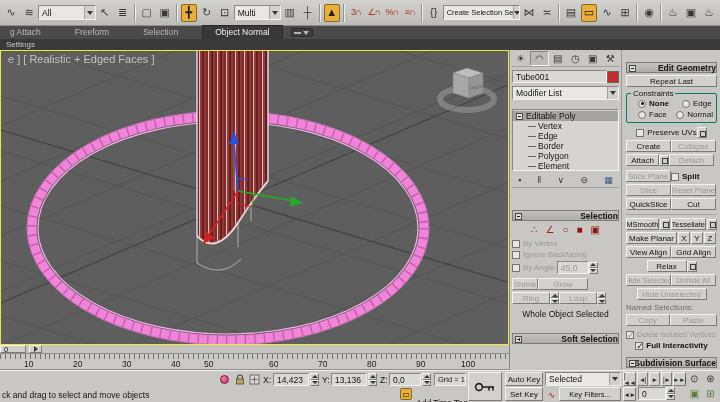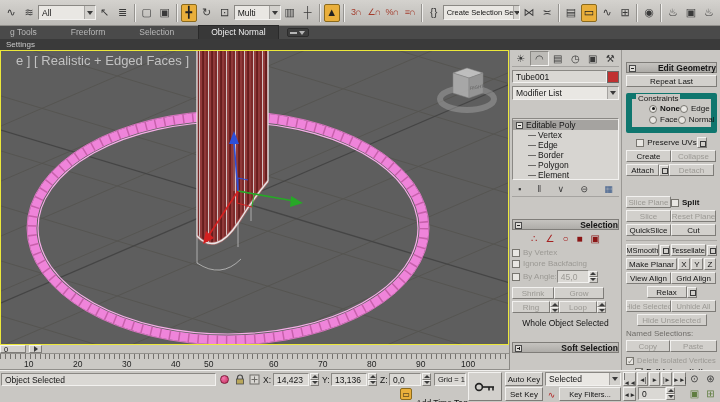--- a/index.html
+++ b/index.html
@@ -19,30 +19,30 @@
   .tri-r{width:0;height:0;border-top:3px solid transparent;border-bottom:3px solid transparent;border-left:4px solid #3a3a3a}
   
   .ribbontabs{left:0;top:26px;width:720px;height:13px;background:#4a4a4a;display:flex;align-items:flex-end;color:#b9b9b9;font-size:8.5px}
   .rtab{padding:1px 10px 2px 10px;cursor:default}
   .rtab.active{background:#383838;border:1px solid #2a2a2a;border-bottom:none;color:#efefef;padding:1px 12px 2px 12px}
   .rmin{margin-left:8px;margin-bottom:2px;width:22px;height:9px;background:#3d3d3d;border:1px solid #2c2c2c;border-radius:2px;display:flex;align-items:center;justify-content:center;gap:2px}
   .rmin i{display:block;width:7px;height:2px;background:#b5b5b5}
   .ribbonsub{left:0;top:39px;width:720px;height:11px;background:#3a3a3a;color:#c9c9c9;font-size:8px;display:flex;align-items:center;padding-left:6px}
   
   .viewport{left:0;top:50px;width:509px;height:295px;background:#5e5e5e;border:1px solid #ece83a}
-  .vplabel{position:absolute;left:15px;top:2px;color:#c2c2c2;font-size:13px}
+  .vplabel{position:absolute;left:7px;top:2px;color:#c2c2c2;font-size:11px}
   
   .col1{left:509px;top:50px;width:112px;height:320px;background:#c9c7c3;border-left:1px solid #8a8884;padding:1px 2px}
   .col2{left:621px;top:50px;width:99px;height:320px;background:#c9c7c3;border-left:1px solid #9a9894;padding:12px 3px 0 4px}
   .ptabs{display:flex;height:16px;align-items:center;border-bottom:1px solid #a5a3a0}
   .ptab{flex:1;display:flex;align-items:center;justify-content:center;height:15px;font-size:10px;color:#3a3a3a}
   .ptab.active{background:#bdbbb7;border:1px solid;border-color:#8a8884 #f2f1ef #f2f1ef #8a8884}
   .field{background:#dad8d4;border:1px solid;border-color:#8a8884 #f2f1ef #f2f1ef #8a8884;height:13px;display:flex;align-items:center;padding:0 3px;font-size:8.5px;overflow:hidden;white-space:nowrap}
   .swatch{width:12px;height:12px;border:1px solid #6a6866}
-  .stackbox{background:#d7d5d1;border:1px solid;border-color:#8a8884 #f2f1ef #f2f1ef #8a8884;height:62px;margin-top:18px;padding:1px 0;overflow:hidden;font-size:8.5px}
+  .stackbox{background:#d7d5d1;border:1px solid;border-color:#8a8884 #f2f1ef #f2f1ef #8a8884;height:62px;margin-top:9px;padding:1px 0;overflow:hidden;font-size:8.5px}
   .srow{height:10px;display:flex;align-items:center;padding-left:3px;white-space:nowrap}
   .srow.sel{background:#a5a3a0}
   .mbox{width:7px;height:7px;border:1px solid #4a4a4a;background:#e6e4e0;position:relative;margin-right:3px;flex:none}
   .mbox::after{content:"";position:absolute;left:1px;top:2.5px;width:3px;height:1px;background:#222}
   .child{margin-left:12px}
   .child::before{content:"";display:inline-block;width:8px;height:1px;background:#6a6866;margin-right:2px;vertical-align:middle}
   .stktools{display:flex;align-items:center;justify-content:space-between;height:15px;margin-top:2px;padding:0 6px;color:#3c3c3c;font-size:9px;border-bottom:1px solid #a5a3a0}
   .rollh{height:11px;background:linear-gradient(#c5c3bf,#aeaca8);border:1px solid #7f7d79;display:flex;align-items:center;font-size:8.5px;font-weight:bold;position:relative;margin-top:3px}
   .rollh .ttl{flex:1;text-align:right}
   .rollh .pm{position:absolute;left:2px;top:1.5px;width:7px;height:7px;border:1px solid #4a4a4a;background:#dddbd7;font-weight:normal}
@@ -56,21 +56,21 @@
   .sq::after{content:"";position:absolute;left:2px;top:2.5px;width:4px;height:4px;border:1px solid #3a3a3a}
   .cb{display:inline-flex;align-items:flex-end;gap:3px;white-space:nowrap;font-size:8px}
   .cb .bx{width:8px;height:8px;background:#e8e6e2;border:1px solid #77756f;position:relative;flex:none}
   .cb.on .bx::after{content:"✓";position:absolute;left:0px;top:-2px;font-size:9px;color:#111}
   .cb.dis{color:#9b9994}
   .cb.dis .bx::after{color:#88867f}
   .rad{display:inline-flex;align-items:center;gap:3px;font-size:8px;white-space:nowrap}
   .rad .ci{width:8px;height:8px;border-radius:50%;background:#e8e6e2;border:1px solid #77756f;position:relative;flex:none}
   .rad.on .ci::after{content:"";position:absolute;left:1.5px;top:1.5px;width:3px;height:3px;border-radius:50%;background:#111}
   .rad.dis{color:#9b9994}
-  .fset{border:6px solid #0f766e;border-radius:2px;margin-top:3px;padding:2px 3px 3px 17px;position:relative}
+  .fset{border:1px solid #0f766e;border-radius:2px;margin-top:3px;padding:2px 3px 3px 11px;position:relative}
   .fset .leg{position:absolute;top:-5px;left:4px;background:#c9c7c3;padding:0 2px;font-size:8px}
   .spin{display:inline-flex;flex-direction:column;width:9px;height:12px;flex:none}
   .spin i{flex:1;background:#d2d0cc;border:1px solid;border-color:#f2f1ef #7e7c78 #7e7c78 #f2f1ef;display:flex;align-items:center;justify-content:center}
   
   .timeslider{left:0;top:345px;width:509px;height:9px;background:#c5c3bf;border-bottom:1px solid #918f8b}
   .tshandle{position:absolute;left:0;top:0;width:26px;height:8px;background:#d2d0cc;border:1px solid;border-color:#f2f1ef #7e7c78 #7e7c78 #f2f1ef;font-size:7.5px;display:flex;align-items:center;padding-left:3px}
   .tsnext{position:absolute;left:29px;top:0;width:13px;height:8px;background:#d2d0cc;border:1px solid;border-color:#f2f1ef #7e7c78 #7e7c78 #f2f1ef;display:flex;align-items:center;justify-content:center}
   .trackbar{left:0;top:354px;width:509px;height:16px;background:#cbc9c5;border-bottom:1px solid #918f8b}
   .ticks{position:absolute;left:0;top:0;width:509px;height:5px;background:repeating-linear-gradient(90deg,#74726e 0 1px,transparent 1px 4.95px)}
   .tnum{position:absolute;top:5px;font-size:8.5px;color:#222}
@@ -137,21 +137,21 @@
   <span class="tbi">⊞</span>
   <span class="sep"></span>
   <span class="tbi">◉</span>
   <span class="sep"></span>
   <span class="tbi">♨</span>
   <span class="tbi">▣</span>
   <span class="tbi">♨</span>
 </div>
 
 <div class="ribbontabs abs">
-  <span class="rtab">g Tools</span>
+  <span class="rtab">g Attach</span>
   <span class="rtab" style="margin-left:14px">Freeform</span>
   <span class="rtab" style="margin-left:14px">Selection</span>
   <span class="rtab active" style="margin-left:14px">Object Normal</span>
   <span class="rmin">
       <i></i>
       <i class="tri-d" style="border-top-color:#b5b5b5;width:0;height:0;background:none"></i>
     </span>
 </div>
 <div class="ribbonsub abs">
   <span>Settings</span>
@@ -313,21 +313,21 @@
     <span class="spin">
         <i>
           <b class="tri-u"></b>
         </i>
         <i>
           <b class="tri-d" style="border-top-width:3px"></b>
         </i>
       </span>
   </div>
   <div class="row" style="margin-top:4px">
-    <span class="btn dis" style="width:42px">Shrink</span>
+    <span class="btn dis" style="width:26px">Shrink</span>
     <span class="btn dis" style="width:50px">Grow</span>
   </div>
   <div class="row">
     <span class="btn dis" style="width:38px">Ring</span>
     <span class="spin">
         <i>
           <b class="tri-u"></b>
         </i>
         <i>
           <b class="tri-d" style="border-top-width:3px"></b>
@@ -393,21 +393,21 @@
   </div>
   <div class="row">
     <span class="btn" style="width:45px">Create</span>
     <span class="btn dis" style="width:45px">Collapse</span>
   </div>
   <div class="row">
     <span class="btn" style="width:33px">Attach</span>
     <span class="sq"></span>
     <span class="btn dis" style="width:45px">Detach</span>
   </div>
-  <div class="row" style="margin-top:20px">
+  <div class="row" style="margin-top:4px">
     <span class="btn dis" style="width:45px">Slice Plane</span>
     <span class="cb">
         <span class="bx"></span>
         <b>Split</b>
       </span>
   </div>
   <div class="row">
     <span class="btn dis" style="width:45px">Slice</span>
     <span class="btn dis" style="width:45px">Reset Plane</span>
   </div>
@@ -491,21 +491,20 @@
   <span class="tnum" style="left:171px">40</span>
   <span class="tnum" style="left:204px">50</span>
   <span class="tnum" style="left:269px">60</span>
   <span class="tnum" style="left:318px">70</span>
   <span class="tnum" style="left:367px">80</span>
   <span class="tnum" style="left:416px">90</span>
   <span class="tnum" style="left:461px">100</span>
 </div>
 
 <div class="statusbar abs">
-  <div class="field abs" style="left:1px;top:2px;width:215px">Object Selected</div>
   <div class="icobox" style="left:218px;top:2px">
     <span style="width:9px;height:9px;border-radius:50%;background:radial-gradient(circle at 35% 30%,#f47ab0,#c22a58);border:1px solid #7e1c3c;display:block"></span>
   </div>
   <div class="icobox" style="left:233px;top:2px">
     <svg width="10" height="11">
         <path d="M2.5,5 L2.5,3.5 A2.5,2.5 0 0 1 7.5,3.5 L7.5,5" fill="none" stroke="#4a4a4a" stroke-width="1.2"></path>
         <rect x="1.5" y="5" width="7" height="5" fill="#b9a75a" stroke="#4a4a4a" stroke-width="0.8"></rect>
       </svg>
   </div>
   <div class="icobox" style="left:248px;top:2px">
@@ -539,20 +538,21 @@
   <span class="spin abs" style="left:422px;top:2px;height:13px">
       <i>
         <b class="tri-u"></b>
       </i>
       <i>
         <b class="tri-d" style="border-top-width:3px"></b>
       </i>
     </span>
   <div class="field abs" style="left:434px;top:2px;width:32px;font-size:7.5px">Grid = 10,0</div>
 
+  <span class="lbl" style="left:2px;top:19px">ck and drag to select and move objects</span>
   <div class="icobox" style="left:400px;top:17px;width:12px;height:12px;background:#e9af3b;border:1px solid #8a6a1e;border-radius:2px">
       <span style="font-size:8px">▭</span>
     </div>
   <span class="lbl" style="left:416px;top:27px">Add Time Tag</span>
 
   <div class="keybtn">
     <svg width="22" height="12">
         <circle cx="5" cy="6" r="3.4" fill="none" stroke="#222" stroke-width="1.6"></circle>
         <line x1="8.5" y1="6" x2="20" y2="6" stroke="#222" stroke-width="1.6"></line>
         <line x1="15" y1="6" x2="15" y2="9.5" stroke="#222" stroke-width="1.6"></line>

